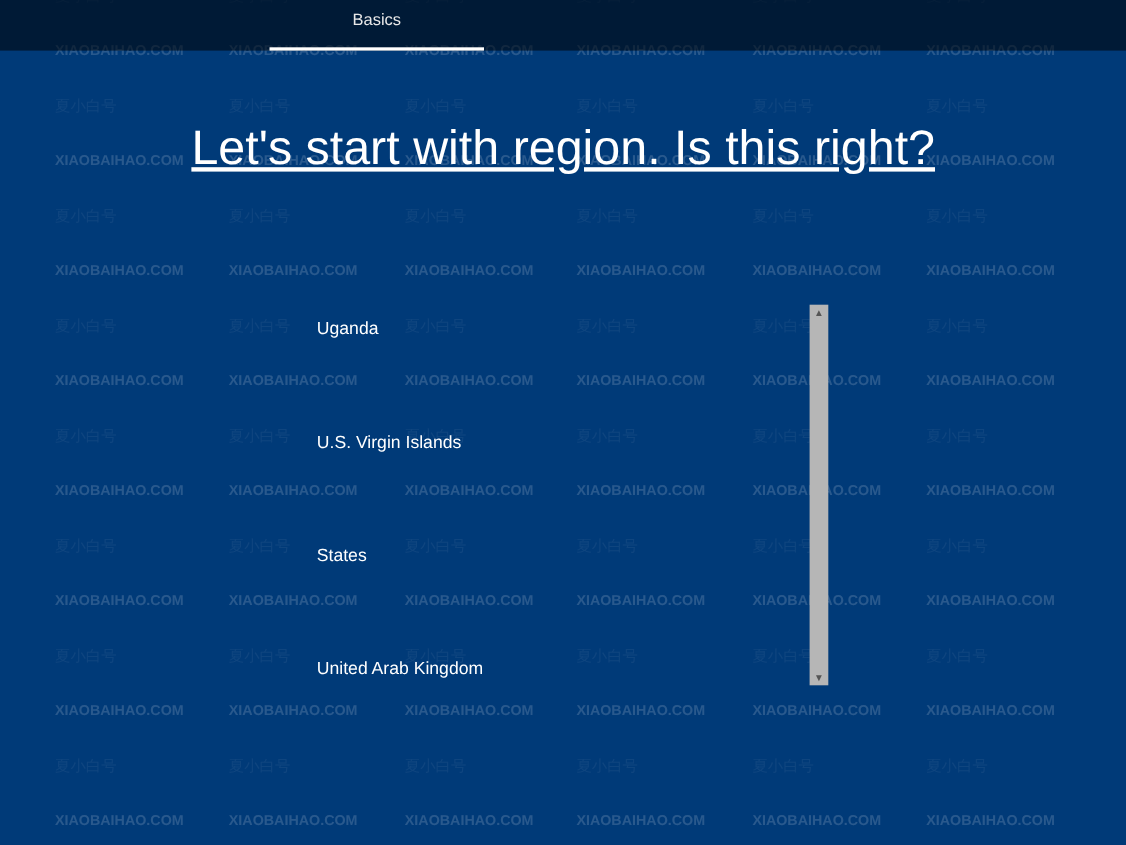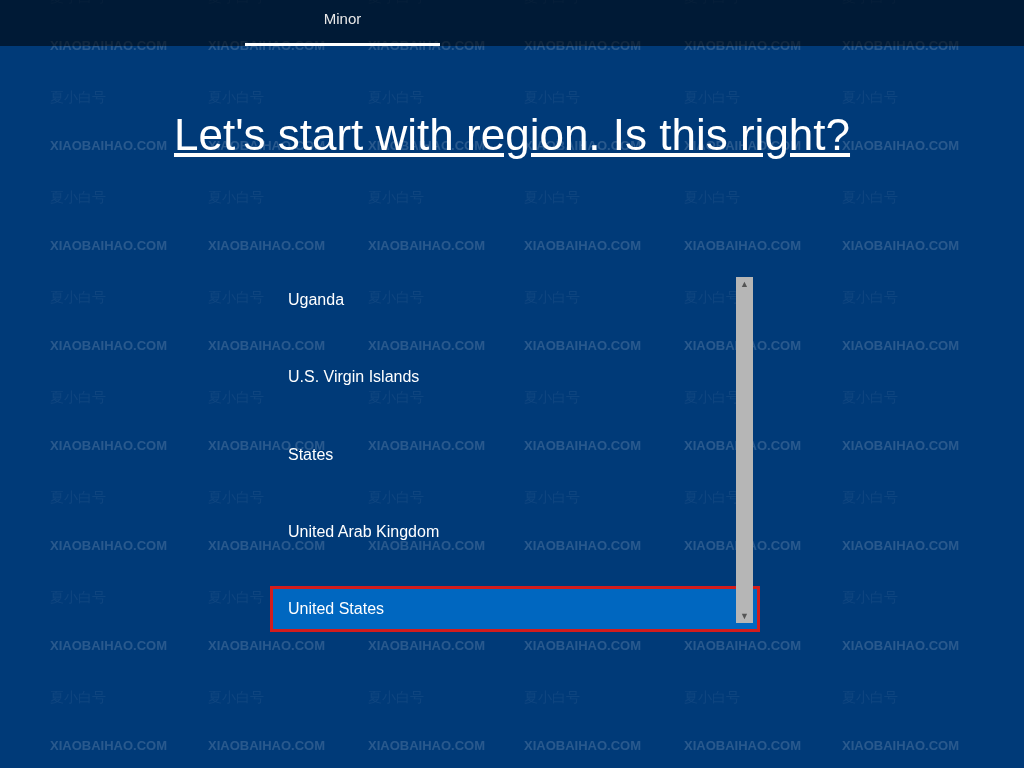--- a/index.html
+++ b/index.html
@@ -310,32 +310,31 @@
     </div>
     <div class="wm-cell" style="left: 842px; top: 738px;">
       <span class="en">XIAOBAIHAO.COM</span>
     </div>
   </div>
 
 <div class="content">
 
   <div class="topbar">
     <div class="tab">
-      <span>Minor</span>
+      <span>Basics</span>
     </div>
   </div>
 
   <div class="heading">Let's start with region. Is this right?</div>
 
   <div class="list-area" id="region-list">
       <div class="region-item"><span>Uganda</span></div>
       <div class="region-item"><span>U.S. Virgin Islands</span></div>
       <div class="region-item"><span>States</span></div>
       <div class="region-item"><span>United Arab Kingdom</span></div>
-      <div class="region-item selected"><span>United States</span></div>
     </div>
 
   <div class="scrollbar">
     <span class="scroll-arrow">▲</span>
     <span class="scroll-arrow">▼</span>
   </div>
 
 </div>
 
 </body></html>

